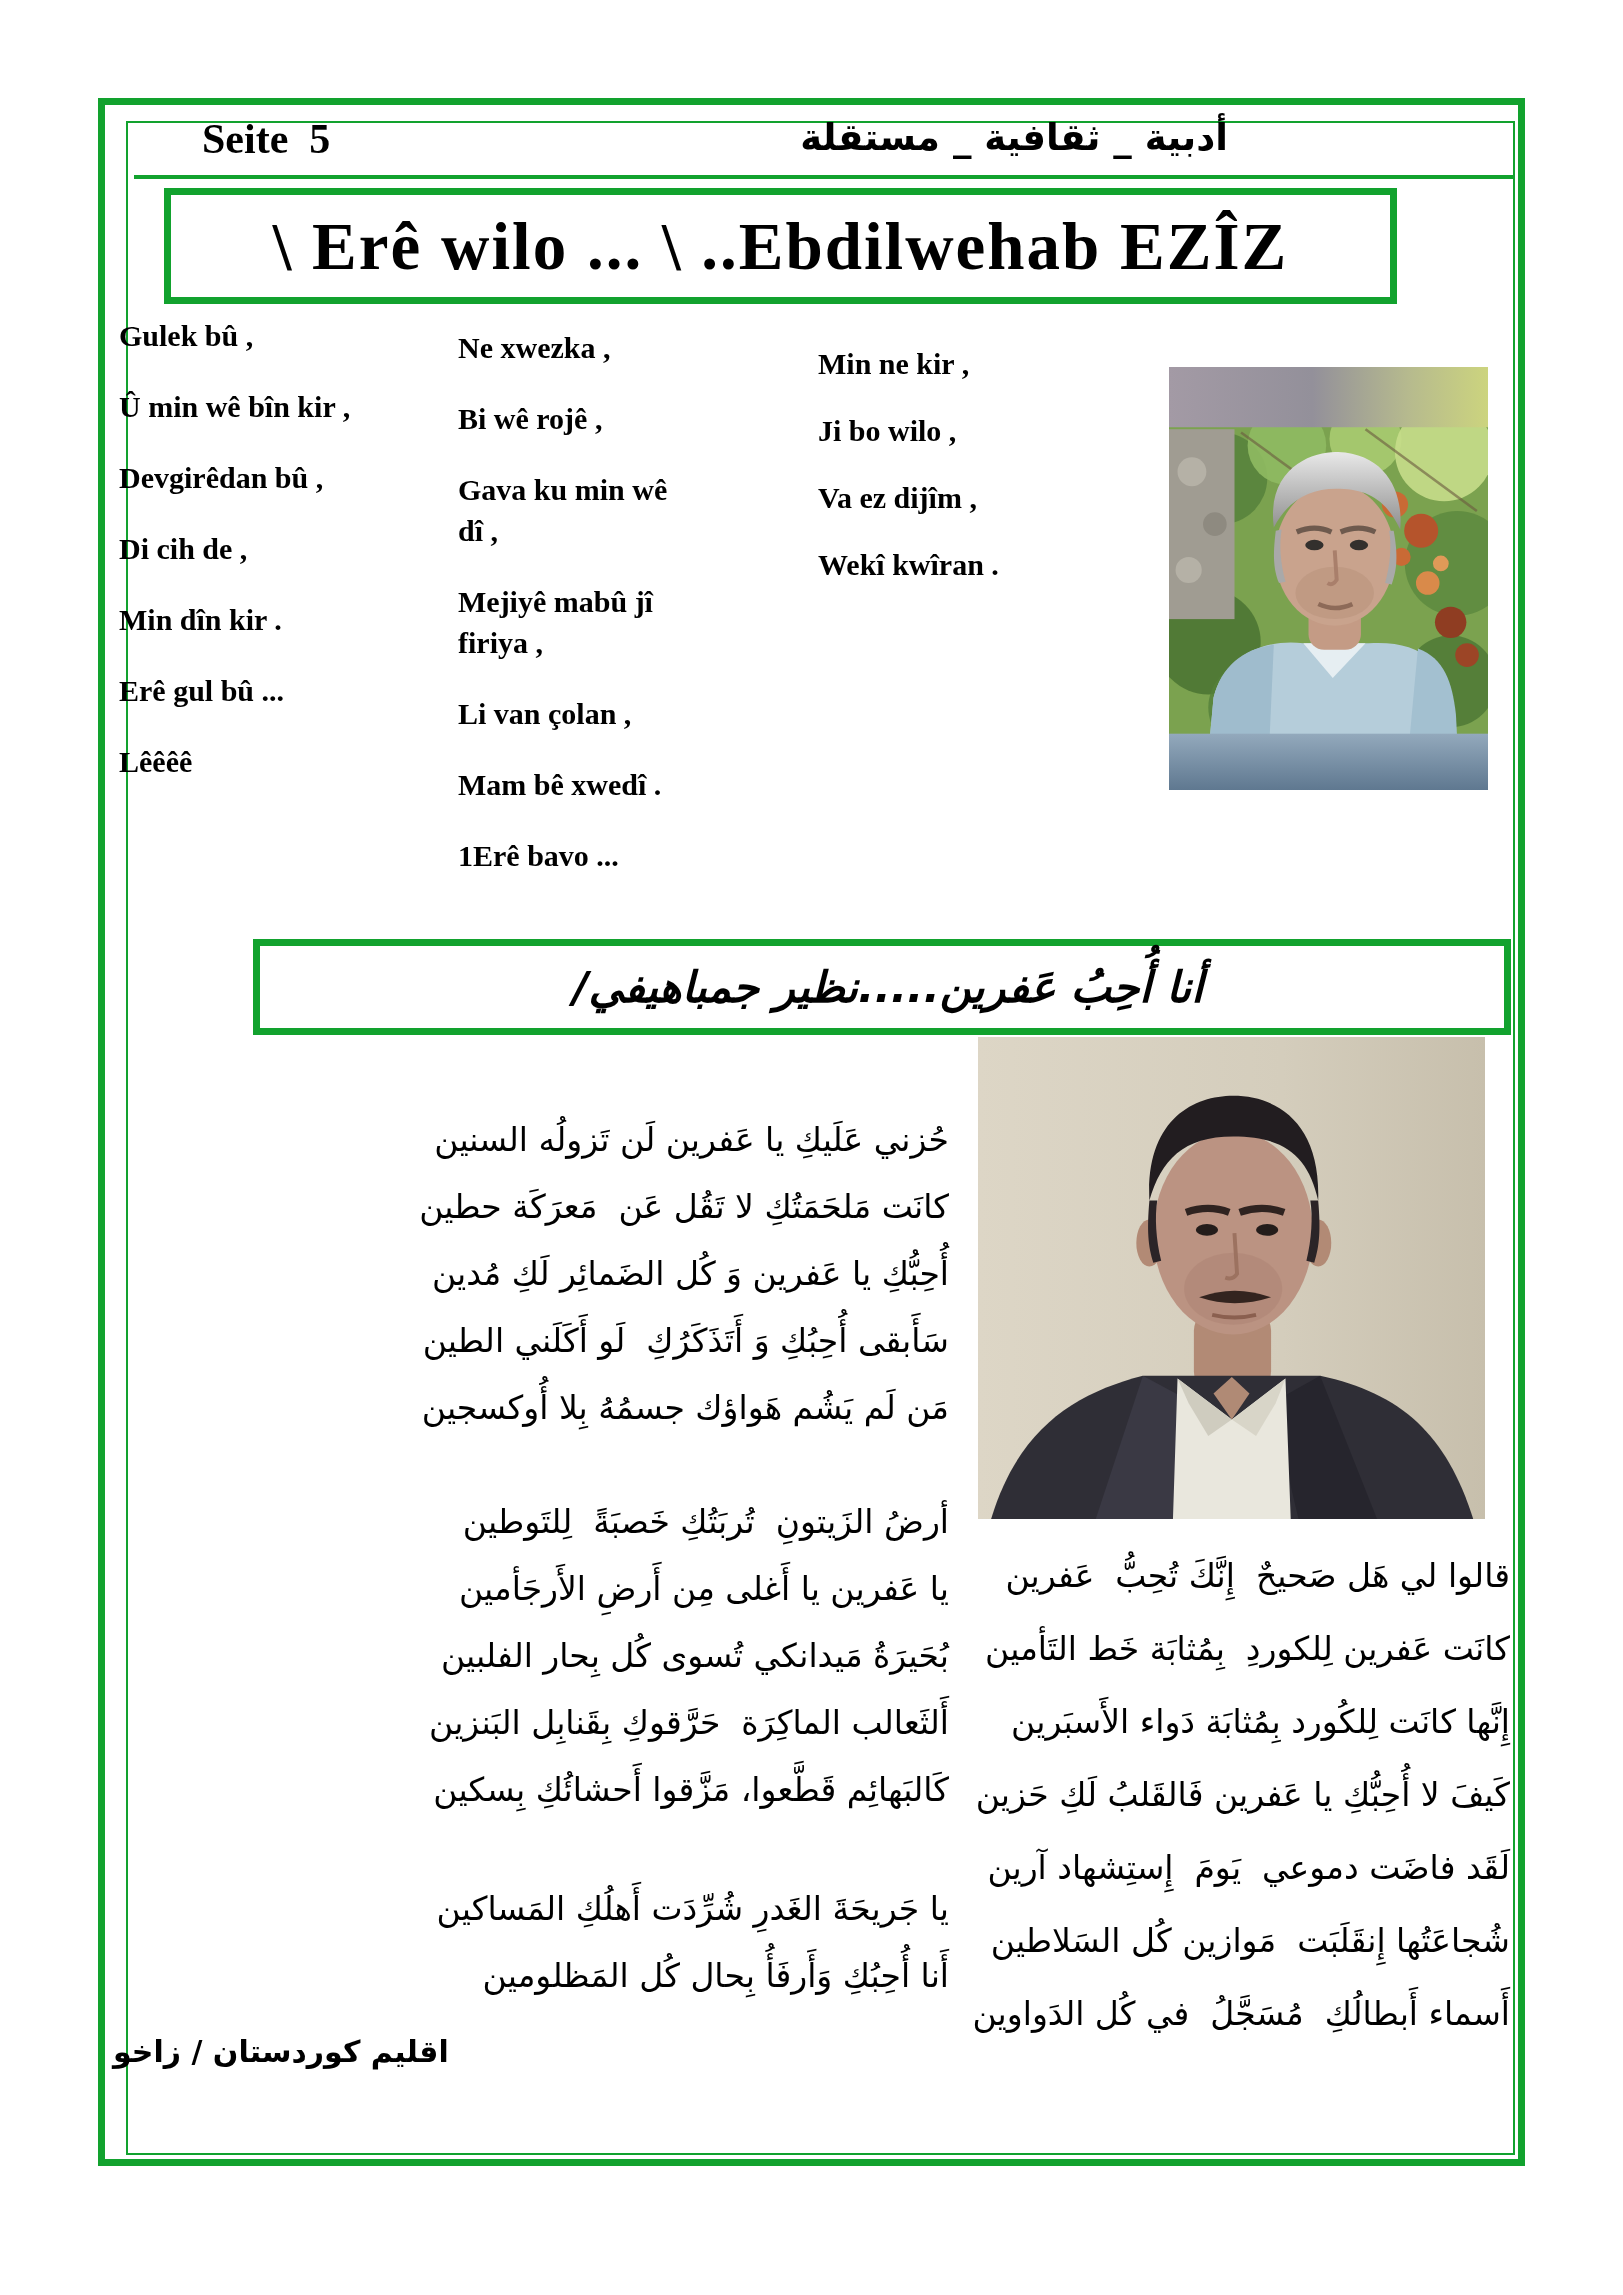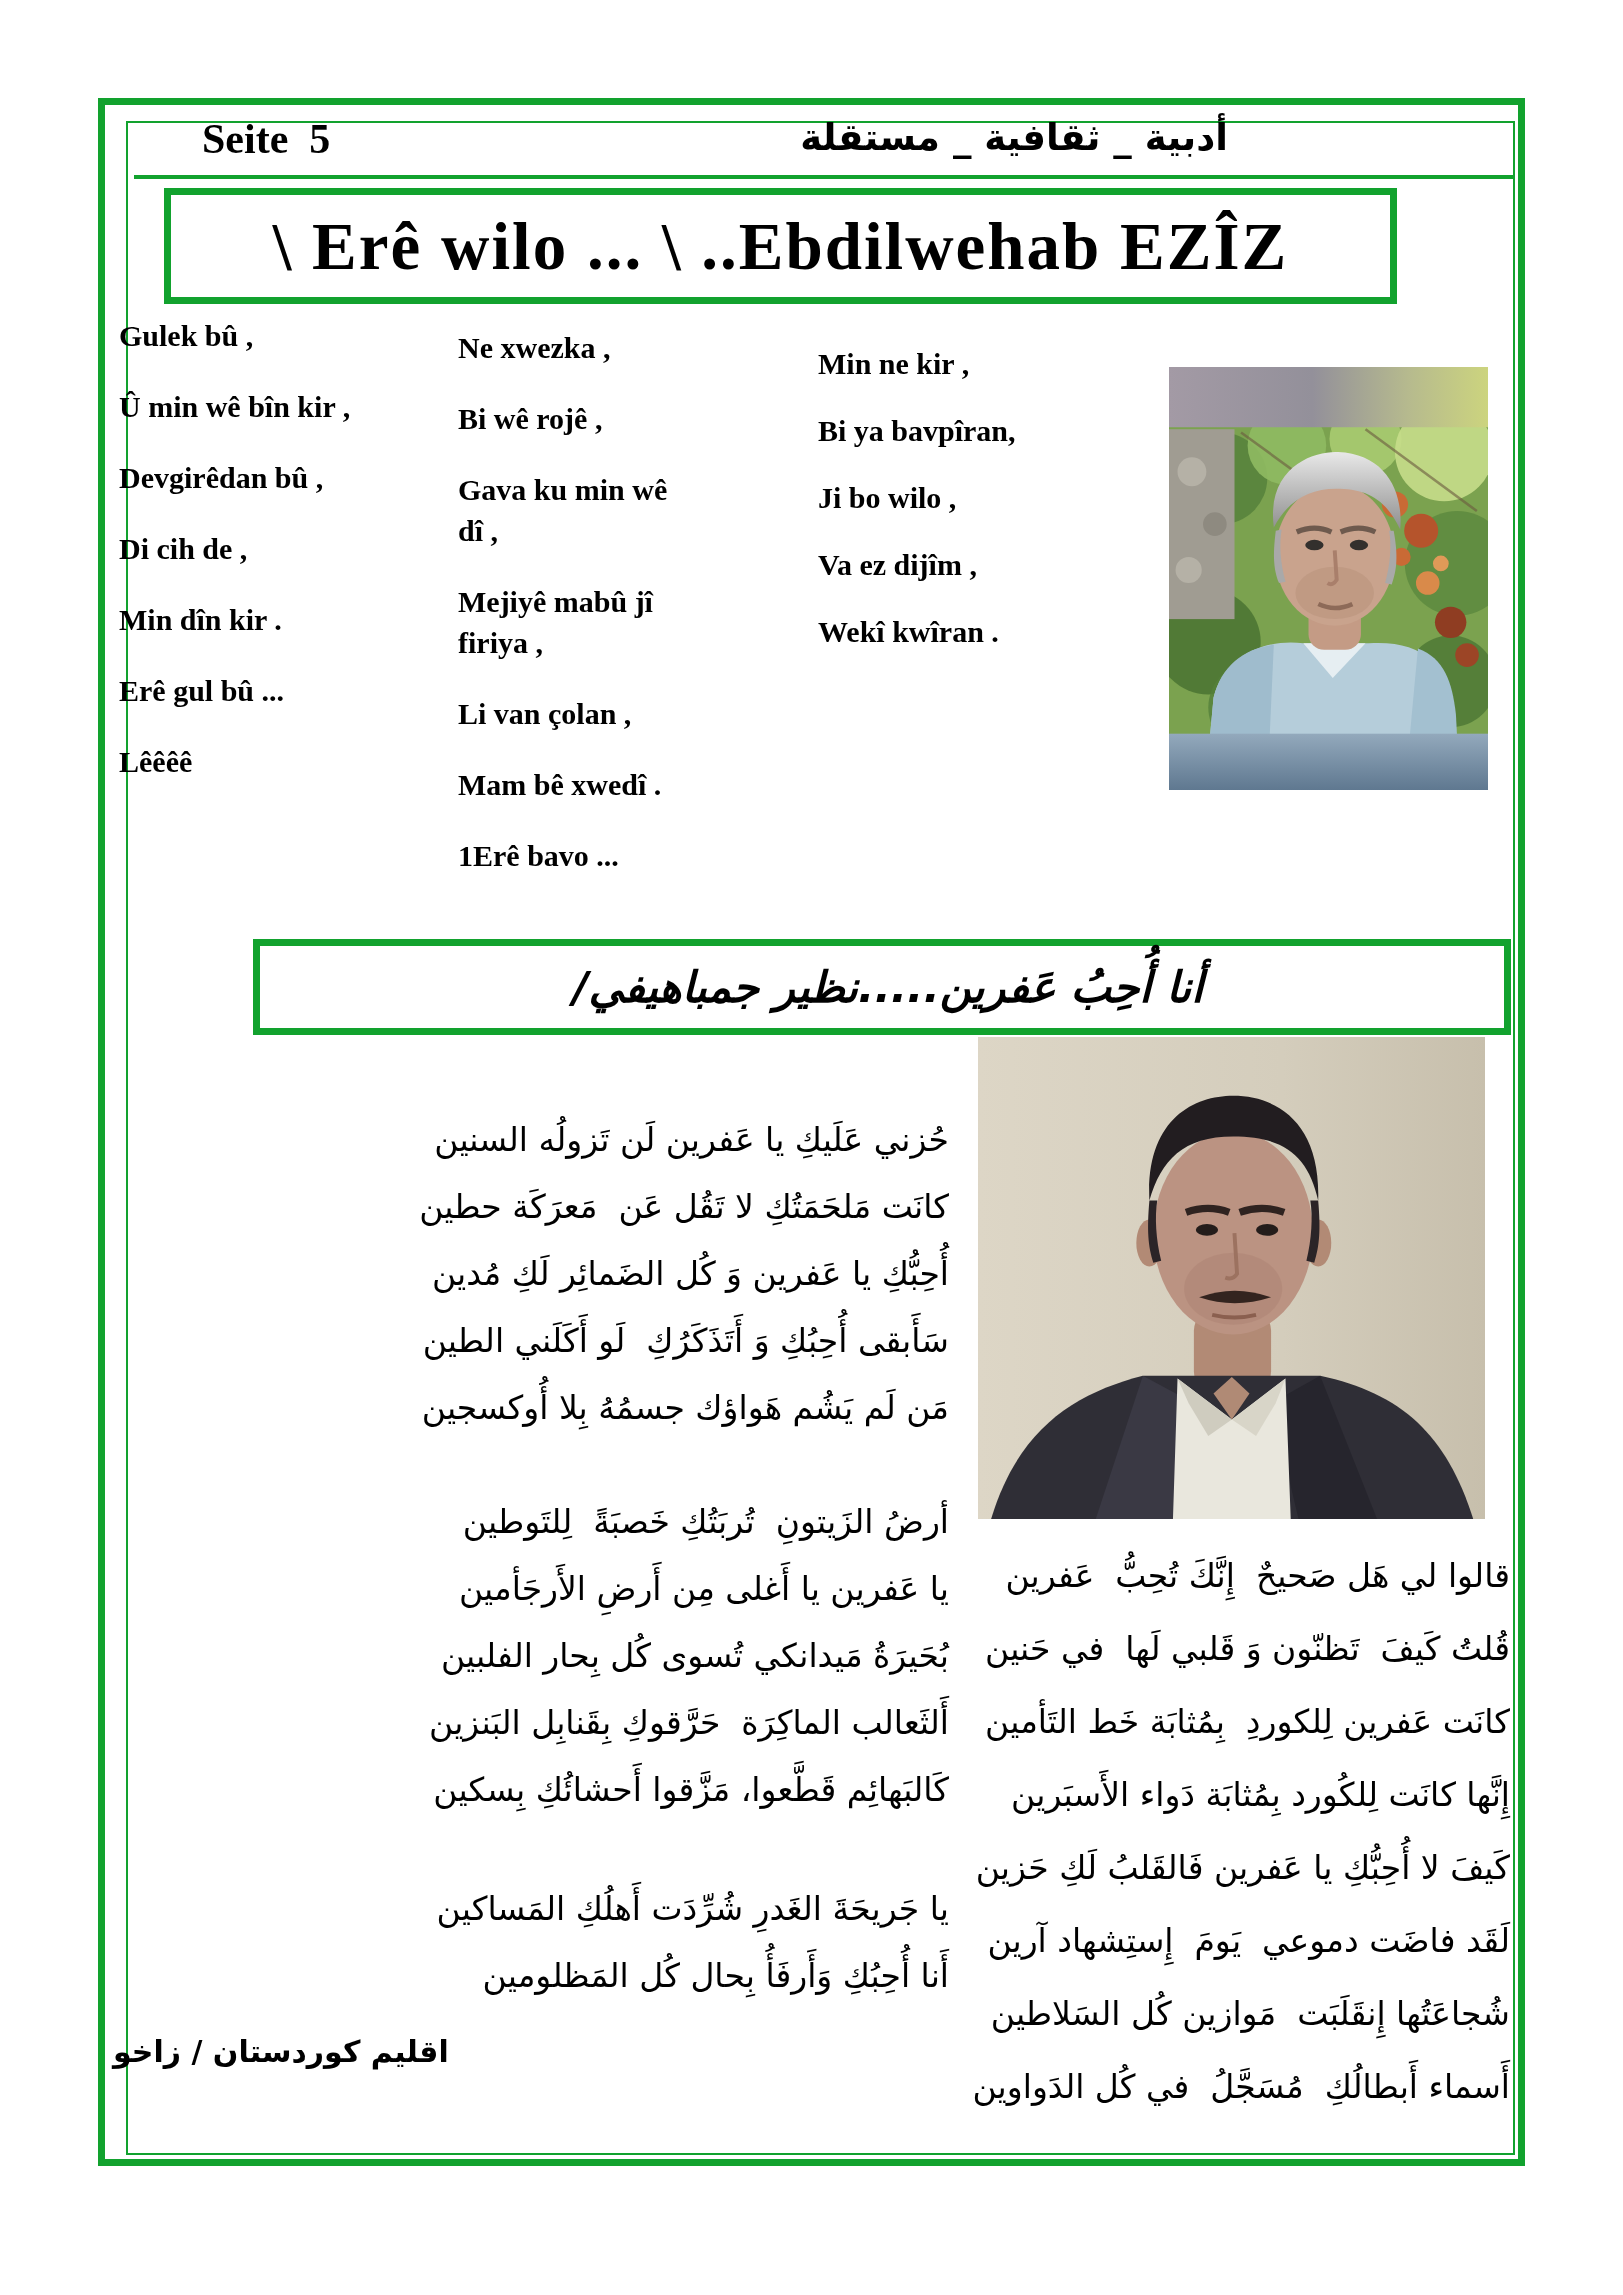--- a/index.html
+++ b/index.html
@@ -83,21 +83,20 @@
     <p class="kpara">Bi wê rojê ,</p>
     <p class="kpara">Gava ku min wê dî ,</p>
     <p class="kpara">Mejiyê mabû jî firiya ,</p>
     <p class="kpara">Li van çolan ,</p>
     <p class="kpara">Mam bê xwedî .</p>
     <p class="kpara">1Erê bavo ...</p>
   </div>
 
   <div class="kcol kcol3">
     <div class="kline">Min ne kir ,</div>
-    <div class="kline">Bi ya bavpîran,</div>
     <div class="kline">Ji bo wilo ,</div>
     <div class="kline">Va ez dijîm ,</div>
     <div class="kline">Wekî kwîran .</div>
   </div>
 
   <div class="photo photo1">
     <svg viewBox="0 0 487 646" preserveAspectRatio="none">
       <defs>
         <linearGradient id="p1top" x1="0" y1="0" x2="1" y2="0">
           <stop offset="0" stop-color="#a39aa5"></stop>
@@ -206,21 +205,20 @@
     <div class="aline">يا عَفرين يا أَغلى مِن أَرضِ الأَرجَأمين</div>
     <div class="aline">بُحَيرَةُ مَيدانكي تُسوى كُل بِحار الفلبين</div>
     <div class="aline">أَلثَعالب الماكِرَة  حَرَّقوكِ بِقَنابِل البَنزين</div>
     <div class="aline">كَالبَهائِم قَطَّعوا، مَزَّقوا أَحشائُكِ بِسكين</div>
     <div class="aline gap2">يا جَريحَةَ الغَدرِ شُرِّدَت أَهلُكِ المَساكين</div>
     <div class="aline">أَنا أُحِبُكِ وَأَرفَأُ بِحال كُل المَظلومين</div>
   </div>
 
   <div class="acol aright">
     <div class="aline">قالوا لي هَل صَحيحٌ  إِنَّكَ تُحِبُّ  عَفرين</div>
-    <div class="aline">قُلتُ كَيفَ  تَظنّون وَ قَلبي لَها  في حَنين</div>
     <div class="aline">كانَت عَفرين لِلكوردِ  بِمُثابَة خَط التَأمين</div>
     <div class="aline">إِنَّها كانَت لِلكُورد بِمُثابَة دَواء الأَسبَرين</div>
     <div class="aline">كَيفَ لا أُحِبُّكِ يا عَفرين فَالقَلبُ لَكِ حَزين</div>
     <div class="aline">لَقَد فاضَت دموعي  يَومَ  إِستِشهاد آرين</div>
     <div class="aline">شُجاعَتُها إِنقَلَبَت  مَوازين كُل السَلاطين</div>
     <div class="aline">أَسماء أَبطالُكِ  مُسَجَّلُ  في كُل الدَواوين</div>
   </div>
 
   <div class="signature">اقليم كوردستان / زاخو</div>
 

